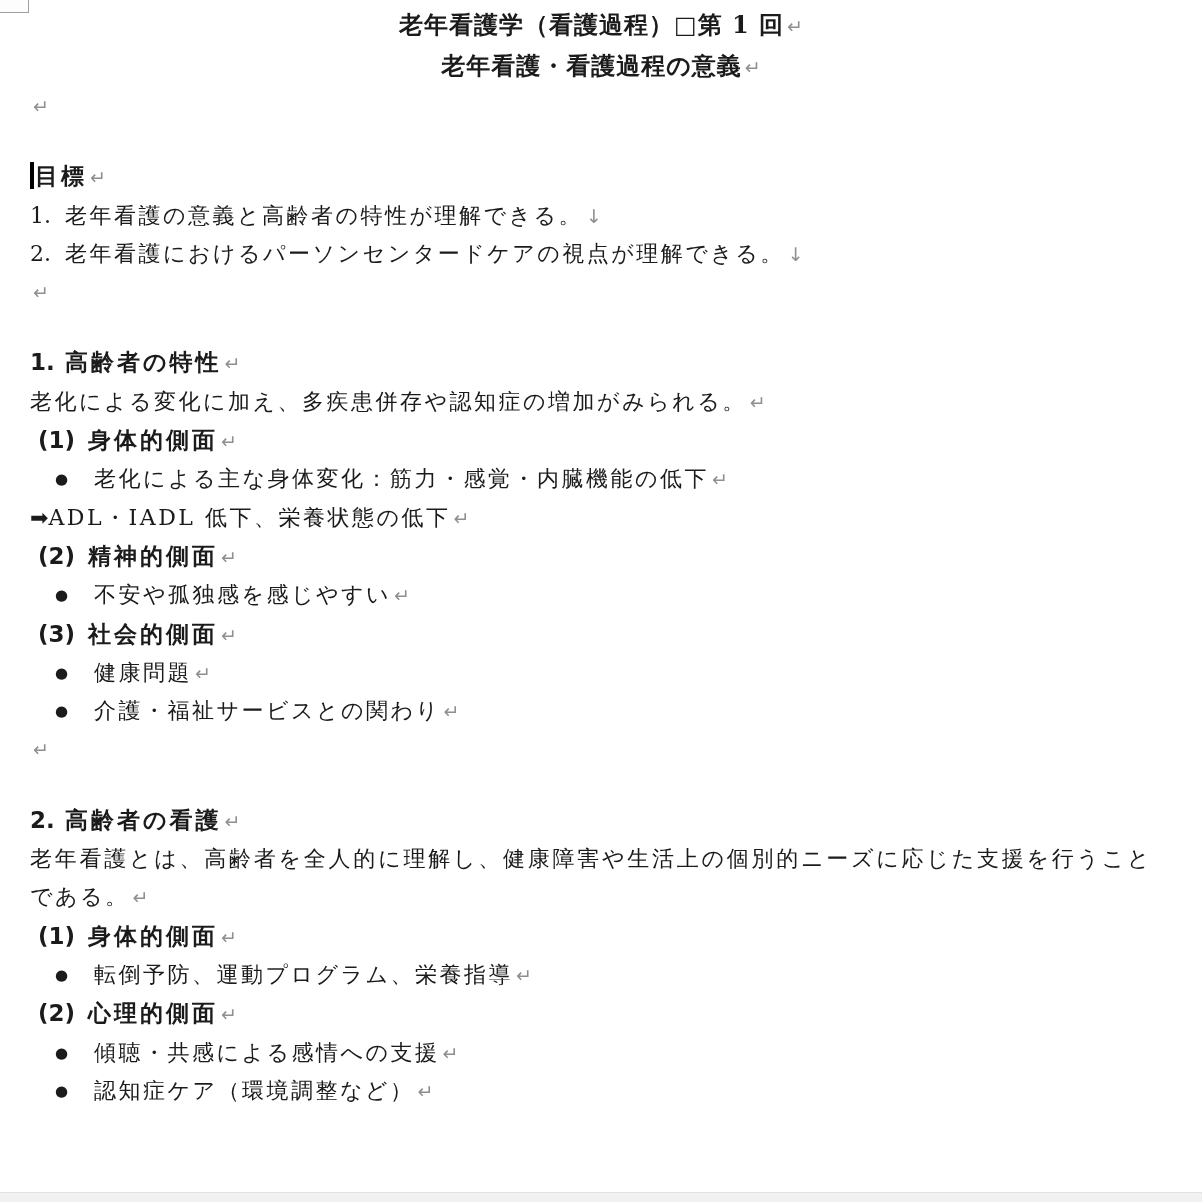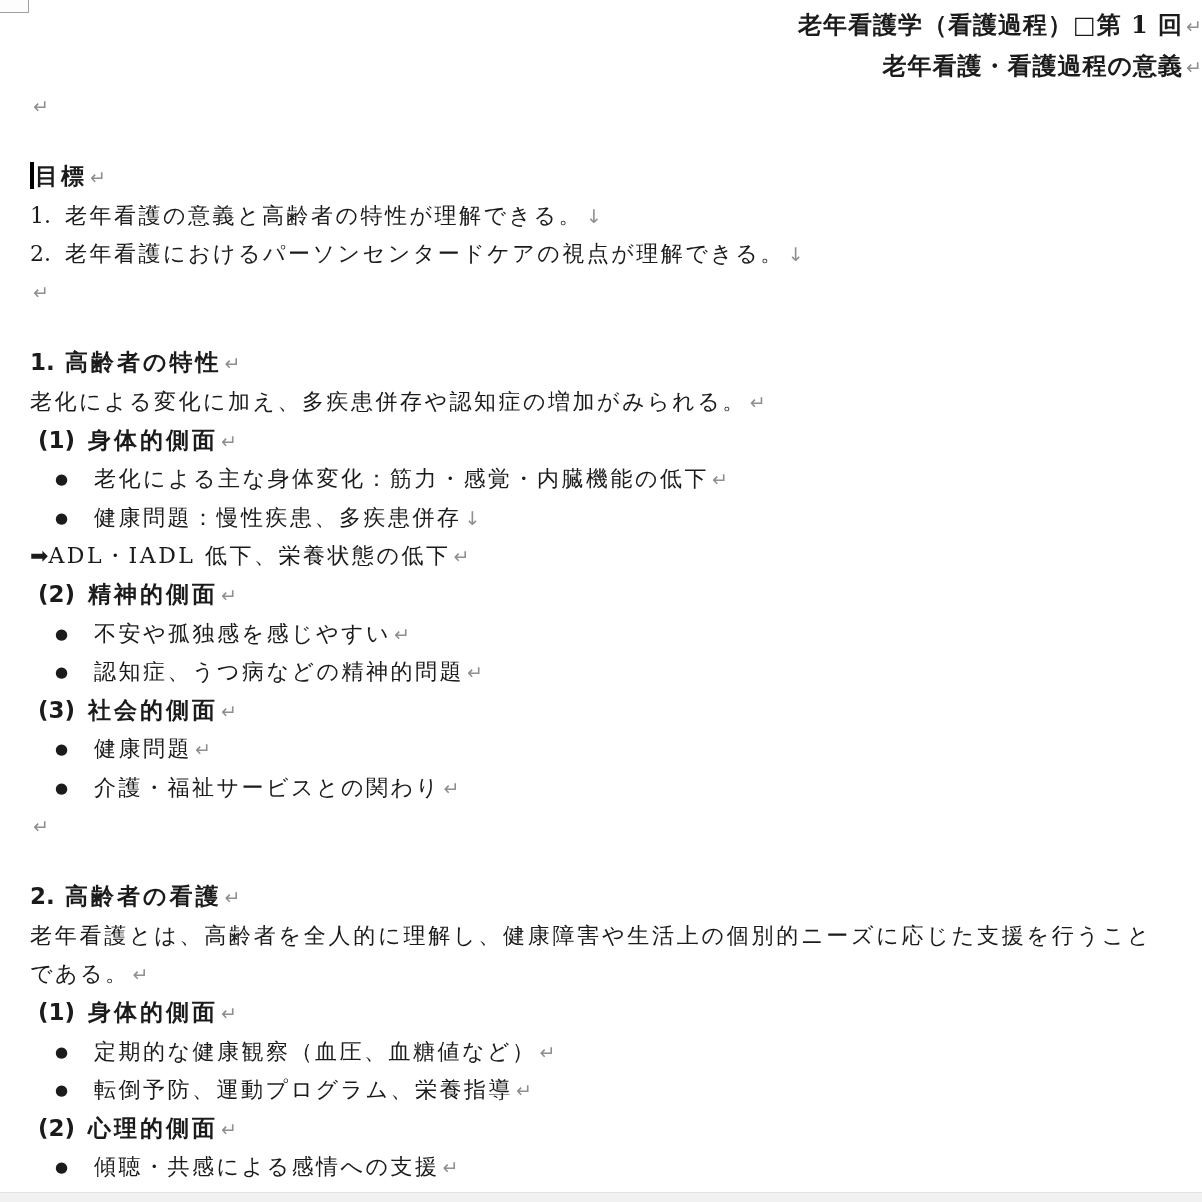--- a/index.html
+++ b/index.html
@@ -19,21 +19,21 @@
     box-sizing:border-box;
   }
   .line{
     font-size:22px;
     line-height:38.3px;
     letter-spacing:2.5px;
     white-space:nowrap;
     position:relative;
   }
   .line.title{
-    text-align:right;
+    text-align:center;
     font-weight:bold;
     font-size:24px;
     line-height:39px;
     letter-spacing:1px;
     margin-left:-30px;   
   }
   .line.heading{
     font-weight:bold;
     font-family:"DejaVu Sans","Liberation Sans",sans-serif;
     font-size:23px;
@@ -116,32 +116,29 @@
     <div class="line title"><span class="text">老年看護・看護過程の意義</span><span class="mark">↵</span></div>
     <div class="line empty"><span class="mark">↵</span></div>
     <div class="line heading"><span class="caret"></span><span class="text">目標</span><span class="mark">↵</span></div>
     <div class="line numbered"><span class="num">1.</span><span class="text">老年看護の意義と高齢者の特性が理解できる。</span><span class="mark">↓</span></div>
     <div class="line numbered"><span class="num">2.</span><span class="text">老年看護におけるパーソンセンタードケアの視点が理解できる。</span><span class="mark">↓</span></div>
     <div class="line empty"><span class="mark">↵</span></div>
     <div class="line heading"><span class="num">1.</span><span class="text">高齢者の特性</span><span class="mark">↵</span></div>
     <div class="line body"><span class="text">老化による変化に加え、多疾患併存や認知症の増加がみられる。</span><span class="mark">↵</span></div>
     <div class="line subheading"><span class="num">(1)</span><span class="text">身体的側面</span><span class="mark">↵</span></div>
     <div class="line bullet"><span class="dot">●</span><span class="text">老化による主な身体変化：筋力・感覚・内臓機能の低下</span><span class="mark">↵</span></div>
-    <div class="line bullet"><span class="dot">●</span><span class="text">健康問題：慢性疾患、多疾患併存</span><span class="mark">↓</span></div>
     <div class="line subline"><span class="arrow">➡</span><span class="text">ADL・IADL 低下、栄養状態の低下</span><span class="mark">↵</span></div>
     <div class="line subheading"><span class="num">(2)</span><span class="text">精神的側面</span><span class="mark">↵</span></div>
     <div class="line bullet"><span class="dot">●</span><span class="text">不安や孤独感を感じやすい</span><span class="mark">↵</span></div>
-    <div class="line bullet"><span class="dot">●</span><span class="text">認知症、うつ病などの精神的問題</span><span class="mark">↵</span></div>
     <div class="line subheading"><span class="num">(3)</span><span class="text">社会的側面</span><span class="mark">↵</span></div>
     <div class="line bullet"><span class="dot">●</span><span class="text">健康問題</span><span class="mark">↵</span></div>
     <div class="line bullet"><span class="dot">●</span><span class="text">介護・福祉サービスとの関わり</span><span class="mark">↵</span></div>
     <div class="line empty"><span class="mark">↵</span></div>
     <div class="line heading"><span class="num">2.</span><span class="text">高齢者の看護</span><span class="mark">↵</span></div>
     <div class="line paragraph"><span class="text">老年看護とは、高齢者を全人的に理解し、健康障害や生活上の個別的ニーズに応じた支援を行うことである。</span><span class="mark">↵</span></div>
     <div class="line subheading"><span class="num">(1)</span><span class="text">身体的側面</span><span class="mark">↵</span></div>
-    <div class="line bullet"><span class="dot">●</span><span class="text">定期的な健康観察（血圧、血糖値など）</span><span class="mark">↵</span></div>
     <div class="line bullet"><span class="dot">●</span><span class="text">転倒予防、運動プログラム、栄養指導</span><span class="mark">↵</span></div>
     <div class="line subheading"><span class="num">(2)</span><span class="text">心理的側面</span><span class="mark">↵</span></div>
     <div class="line bullet"><span class="dot">●</span><span class="text">傾聴・共感による感情への支援</span><span class="mark">↵</span></div>
     <div class="line bullet"><span class="dot">●</span><span class="text">認知症ケア（環境調整など）</span><span class="mark">↵</span></div>
   </div>
 
 <div class="bottom-strip"></div>
 
 </body></html>

